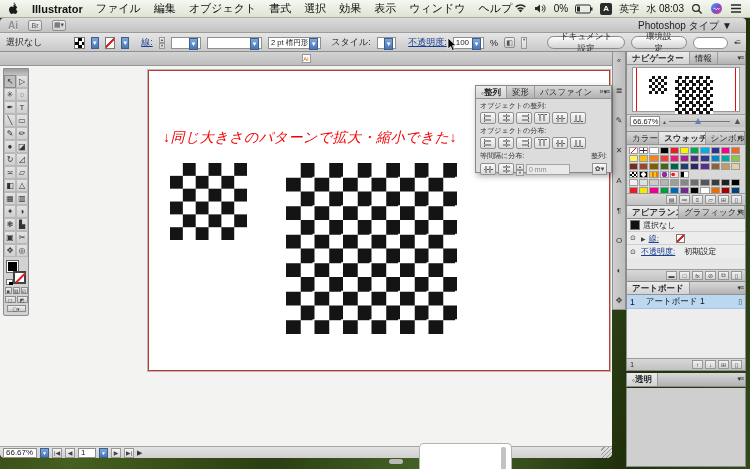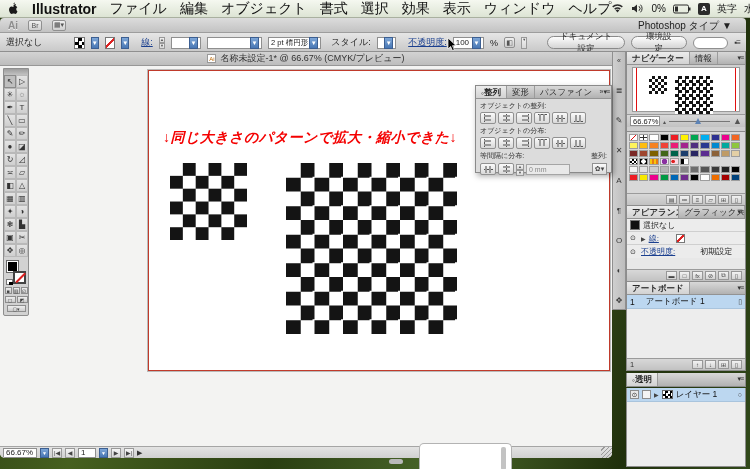--- a/index.html
+++ b/index.html
@@ -7,21 +7,21 @@
   body { font-family:"Liberation Sans","DejaVu Sans",sans-serif; position:relative; }
   #screen { position:absolute; inset:0; width:750px; height:469px; background:
     linear-gradient(105deg,#26380f 0%,#46601f 22%,#2a3f12 45%,#4a672a 65%,#20300c 85%,#31491a 100%); }
 
   
   .menubar { position:absolute; left:0; top:0; width:750px; height:18px; z-index:40;
     background:linear-gradient(#f5f8f0,#dde4d4); border-bottom:1px solid #a9b09f;
     display:flex; align-items:center; justify-content:space-between; padding:0 8px; }
   .menubar-left, .menubar-right { display:flex; align-items:center; gap:13px; }
   .menubar-right { gap:7px; }
-  .menu-item { font-size:14px; color:#111; white-space:nowrap;text-align:center; }
+  .menu-item { font-size:11px; color:#111; white-space:nowrap;text-align:center; }
   .menu-item.app { font-weight:bold; }
   .mb-ico { display:inline-flex; align-items:center; }
   .mb-text { font-size:10px; color:#111; white-space:nowrap; }
   .ime-badge { background:#2b2b2b; color:#fff; font-size:8px; font-weight:bold;
     width:12px; height:12px; border-radius:2px; display:flex; align-items:center; justify-content:center; }
 
   
   .top-chrome { position:absolute; left:0; top:18px; width:746px; height:34px; z-index:5;
     border-radius:4px 4px 0 0; overflow:hidden; border-bottom:1px solid #8f8f8f; }
   .app-bar { height:15px; background:linear-gradient(#dcdcdc,#c3c3c3); border-bottom:1px solid #9d9d9d;
@@ -29,21 +29,21 @@
   .ai-logo { font-size:10px; font-weight:bold; color:#8d8d8d; text-shadow:0 1px 0 #eee; letter-spacing:0; }
   .chrome-sq { width:14px; height:11px; border:1px solid #909090; border-radius:2px;
     background:linear-gradient(#efefef,#cfcfcf); font-size:7px; color:#555;
     display:flex; align-items:center; justify-content:center; }
   .workspace { position:absolute; right:14px; top:1px; font-size:10px; color:#222; }
   .control-bar { height:19px; background:linear-gradient(#e6e6e6,#c8c8c8);
     display:flex; align-items:center; padding:0 6px; gap:6px; position:relative; }
   .cb-label { font-size:9px; color:#222; white-space:nowrap; }
   .cb-link { font-size:9px; color:#1a3f8f; text-decoration:underline; white-space:nowrap; }
   .cb-field { background:#fff; border:1px solid #8f8f8f; height:12px; display:flex;
-    align-items:center; font-size:8px; color:#222; padding:0 2px; position:relative; }
+    font-size:8px; color:#222; padding:0 2px; position:relative; }
   .dd { width:9px; height:12px; background:linear-gradient(#7ea7d8,#4877b4); border:1px solid #3c5f92;
     color:#fff; font-size:6px; display:flex; align-items:center; justify-content:center; margin-left:auto; }
   .swatch-mini { width:12px; height:12px; border:1px solid #777; background:#fff; position:relative; }
   .btn-cap { height:13px; border:1px solid #8a8a8a; border-radius:7px;
     background:linear-gradient(#fdfdfd,#d5d5d5); font-size:8.5px; color:#222;
     display:flex; align-items:center; justify-content:center; padding:0 10px; }
   .search-field { width:42px; height:12px; border:1px solid #8f8f8f; border-radius:6px; background:#fff; }
   .pmenu { font-size:8px; color:#333; letter-spacing:-1px; }
 
   
@@ -51,21 +51,21 @@
     background:#f3f3f2; border-radius:0 0 5px 5px; overflow:hidden; }
   .doc-titlebar { height:14px; background:linear-gradient(#d3d3d3,#bdbdbd); border-bottom:1px solid #979797;
     display:flex; align-items:center; justify-content:center; gap:4px; }
   .doc-title { font-size:9px; color:#333; }
   .doc-ico { width:9px; height:9px; border:1px solid #999; background:#fff; font-size:6px; color:#b60;
     display:flex; align-items:center; justify-content:center; }
   .canvas { position:relative; height:380px; background:#f3f3f2; }
   .artboard { position:absolute; left:148px; top:4px; width:462px; height:301px; background:#fff;
     border:1px solid #c03a2b; box-shadow:0 0 0 1px #b9b9b9; }
   .annotation { position:absolute; left:150px; top:63px; width:320px; text-align:center;
-    font-size:14px; font-weight:bold; font-style:italic; letter-spacing:0.5px; white-space:nowrap; }
+    font-size:14px; font-weight:normal; font-style:italic; letter-spacing:0.5px; white-space:nowrap; }
   .checker { background-color:#fff;
     background-image:conic-gradient(#141414 0 25%, transparent 0 50%, #141414 0 75%, transparent 0); }
   .checker-small { position:absolute; left:170px; top:97px; width:77px; height:77px; background-size:25.7px 25.7px; }
   .checker-large { position:absolute; left:286px; top:97px; width:171px; height:171px; background-size:28.5px 28.5px; }
   .status-bar { height:12px; background:linear-gradient(#e3e3e3,#d0d0d0); border-top:1px solid #a5a5a5;
     display:flex; align-items:center; padding:0 3px; gap:3px; position:relative; }
   .sb-field { background:#fff; border:1px solid #8f8f8f; height:10px; font-size:8px; color:#222;
     display:flex; align-items:center; padding:0 2px; }
   .sb-dd { width:9px; height:10px; background:linear-gradient(#7ea7d8,#4877b4); border:1px solid #3c5f92;
     color:#fff; font-size:5px; display:flex; align-items:center; justify-content:center; }
@@ -331,21 +331,20 @@
       <button class="btn-cap" style="margin-left:14px;width:88px;border:1px solid #8a8a8a;">ドキュメント設定</button>
       <button class="btn-cap" style="width:62px;border:1px solid #8a8a8a;">環境設定</button>
       <span class="search-field"></span>
       <span class="pmenu" style="margin-left:auto;">▪≡</span>
     </div>
   </div>
 
   <div class="doc-area">
     <div class="doc-titlebar">
       <span class="doc-ico">Ai</span>
-      <span class="doc-title">名称未設定-1* @ 66.67% (CMYK/プレビュー)</span>
     </div>
     <div class="canvas">
       <div class="artboard"></div>
       <div class="annotation" style="color: rgb(244, 0, 0);">↓同じ大きさのパターンで拡大・縮小できた↓</div>
       <div class="checker checker-small"></div>
       <div class="checker checker-large"></div>
     </div>
     <div class="status-bar">
       <span class="sb-field" style="width:34px;">66.67%</span>
       <span class="sb-dd">▼</span>
@@ -443,20 +442,26 @@
         <span class="nav-zoom">66.67%</span>
         <span class="mtn">▴</span>
         <span class="slider-track">
             <span class="slider-thumb"></span>
           </span>
         <span class="mtn big">▲</span>
       </div>
     </div>
 
     <div class="panel" style="height:74px;">
+      <div class="tabbar">
+        <span class="tab">カラー</span>
+        <span class="tab active">スウォッチ</span>
+        <span class="tab">シンボル</span>
+        <span class="tab-menu">▾≡</span>
+      </div>
       <div class="sw-body" id="swatch-grid" style="flex:1;overflow:hidden;">
           <div class="sw-row">
             <span class="sw sw-none"></span>
             <span class="sw sw-reg"></span>
             <span class="sw" style="background: rgb(255, 255, 255);"></span>
             <span class="sw" style="background: rgb(0, 0, 0);"></span>
             <span class="sw" style="background: rgb(237, 28, 36);"></span>
             <span class="sw" style="background: rgb(255, 242, 0);"></span>
             <span class="sw" style="background: rgb(0, 166, 81);"></span>
             <span class="sw" style="background: rgb(0, 174, 239);"></span>
@@ -553,21 +558,21 @@
         </div>
         <div class="ap-row">
           <span class="ap-eye">⊙</span>
           <span class="ap-arrow">▶</span>
           <span class="ap-link">線:</span>
           <span class="ap-sw none" style="margin-left:14px;"></span>
         </div>
         <div class="ap-row" style="border-bottom:none;">
           <span class="ap-eye">⊙</span>
           <span class="ap-link">不透明度:</span>
-          <span style="margin-left:22px;">初期設定</span>
+          <span style="margin-left:6px;">初期設定</span>
         </div>
       </div>
       <div class="panel-footer" id="appearance-footer">
           <span class="pf-btn">▬</span>
           <span class="pf-btn">□</span>
           <span class="pf-btn">fx</span>
           <span class="pf-btn">⊘</span>
           <span class="pf-btn">⧉</span>
           <span class="pf-btn">▯</span>
         </div>
@@ -593,30 +598,20 @@
           <span class="pf-btn">▯</span>
         </div>
     </div>
 
     <div class="collapsed-tab" style="margin-top:2px;">
       <span class="tab active">◦<span>透明</span></span>
       <span class="tab-menu">▾≡</span>
     </div>
 
     <div class="panel" style="flex:1;">
-      <div class="list-body">
-        <div class="list-row">
-          <span class="eye-box">⊙</span>
-          <span class="eye-box" style="background:#f4f4f4;"></span>
-          <span class="ap-arrow">▶</span>
-          <span class="lyr-thumb"></span>
-          <span>レイヤー 1</span>
-          <span class="row-ico" style="margin-left:auto;">○</span>
-        </div>
-      </div>
     </div>
   </div>
 
   <div class="align-panel">
     <div class="tabbar">
       <span class="tab active">◦<span>整列</span></span>
       <span class="tab">変形</span>
       <span class="tab" style="border-right:none;">パスファイン</span>
       <span class="tab-menu">»&nbsp;▾≡</span>
     </div>

